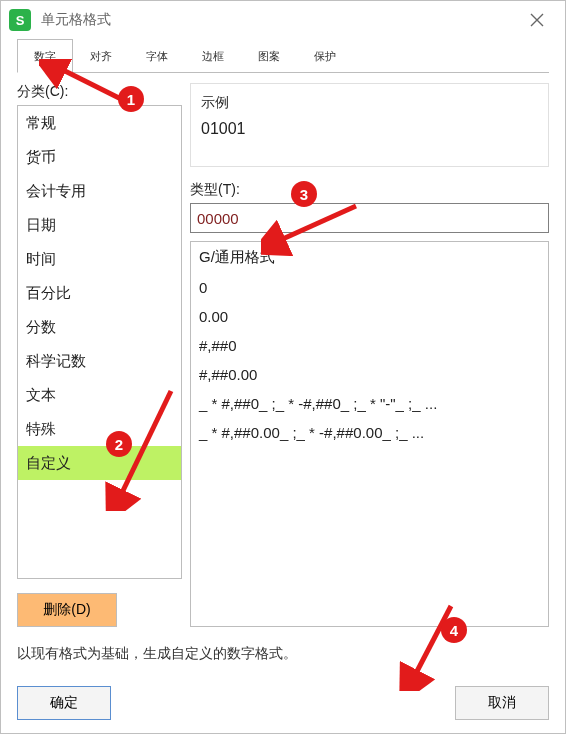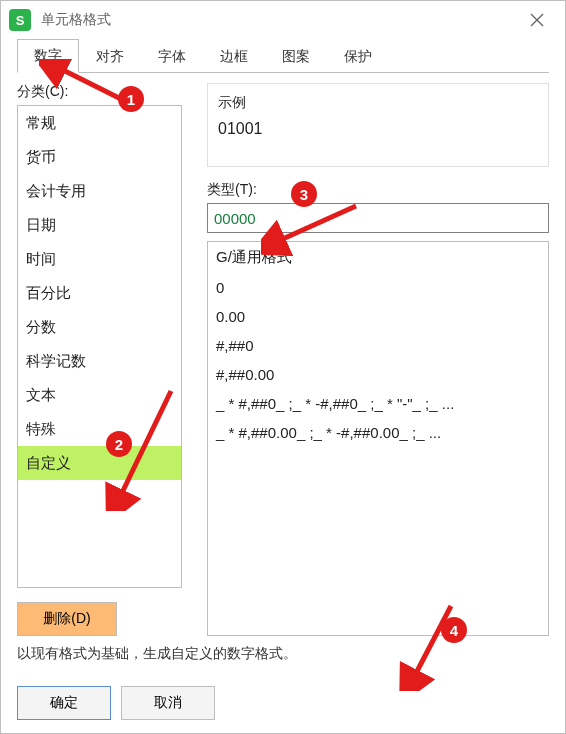--- a/index.html
+++ b/index.html
@@ -3,39 +3,39 @@
 <meta charset="utf-8">
 <style>
   *{box-sizing:border-box;font-family:"Microsoft YaHei","Segoe UI",Arial,sans-serif}
   html,body{margin:0;padding:0;background:#fff}
   .window{width:566px;height:734px;border:1px solid #bfbfbf;position:relative;background:#fff;display:flex;flex-direction:column}
   .titlebar{height:38px;display:flex;align-items:center;padding:0 8px;border-bottom:none}
   .app-icon{width:22px;height:22px;background:#2bb24a;border-radius:4px;display:flex;align-items:center;justify-content:center;color:#fff;font-size:13px;font-weight:700;margin-right:10px}
   .title-text{flex:1;font-size:14px;color:#666}
   .close-btn{width:40px;height:30px;display:flex;align-items:center;justify-content:center;color:#666;font-size:18px;background:transparent;border:none;cursor:pointer}
   .tabs{display:flex;height:34px;margin:0 16px;border-bottom:1px solid #bdbdbd;position:relative}
-  .tab{padding:0 16px;height:34px;display:flex;align-items:center;font-size:14px;color:#333;cursor:pointer;border:1px solid transparent;border-bottom:none;background:transparent}
+  .tab{padding:0 16px;height:34px;display:flex;align-items:center;font-size:11px;color:#333;cursor:pointer;border:1px solid transparent;border-bottom:none;background:transparent}
   .tab.active{border:1px solid #bdbdbd;border-bottom:1px solid #fff;background:#fff;margin-bottom:-1px}
   .content{flex:1;padding:10px 16px;display:flex;flex-direction:column;position:relative}
-  .cols{display:flex;gap:25px;flex:1;min-height:0}
+  .cols{display:flex;gap:8px;flex:1;min-height:0}
   .left{width:165px;display:flex;flex-direction:column}
   .label{font-size:14px;color:#222;margin-bottom:4px}
   .cat-list{border:1px solid #bdbdbd;flex:1;min-height:380px;overflow:hidden}
   .cat-item{height:34px;display:flex;align-items:center;padding:0 8px;font-size:15px;color:#222;cursor:pointer}
   .cat-item.selected{background:#bef264}
   .delete-btn{margin-top:14px;width:100px;height:34px;border:1px solid #bdbdbd;background:#fdba74;font-size:14px;cursor:pointer;align-self:flex-start}
   .right{flex:1;display:flex;flex-direction:column}
   .example-box{border:1px solid #e0e0e0;padding:10px 10px 28px;margin-bottom:14px}
   .example-title{font-size:14px;color:#222;margin-bottom:8px}
   .example-value{font-size:16px;color:#222}
-  .type-input{width:100%;height:30px;border:1px solid #808080;padding:0 6px;font-size:15px;color:#15803d;outline:none}
+  .type-input{width:100%;height:30px;border:1px solid #808080;padding:0 6px;font-size:15px;color:#7f1d1d;outline:none}
   .type-list{margin-top:8px;border:1px solid #bdbdbd;flex:1;min-height:200px;overflow-y:scroll;background:#fff}
   .type-item{padding:6px 8px;font-size:15px;color:#222;cursor:pointer;white-space:nowrap;overflow:hidden;text-overflow:ellipsis}
-  .hint{margin-top:9px;font-size:14px;color:#333}
-  .btnbar{height:60px;border-top:none;display:flex;align-items:center;justify-content:flex-start;padding:0 16px;gap:10px}
+  .hint{margin-top:18px;font-size:14px;color:#333}
+  .btnbar{height:60px;border-top:none;display:flex;align-items:center;justify-content:space-between;padding:0 16px;gap:10px}
   .win-btn{width:94px;height:34px;border:1px solid #bdbdbd;background:#f4f4f4;font-size:14px;cursor:pointer}
   .win-btn.primary{border:1.6px solid #5a8ed0}
   
   .callout{position:absolute;width:26px;height:26px;border-radius:50%;background:#e21b1b;color:#fff;font-size:15px;font-weight:600;display:flex;align-items:center;justify-content:center;z-index:5;pointer-events:none}
   .arrow{position:absolute;z-index:4;pointer-events:none}
   
   .type-list::-webkit-scrollbar{width:18px}
   .type-list::-webkit-scrollbar-track{background:#f0f0f0}
   .type-list::-webkit-scrollbar-thumb{background:#c6c6c6;border:2px solid #f0f0f0}
 </style>

